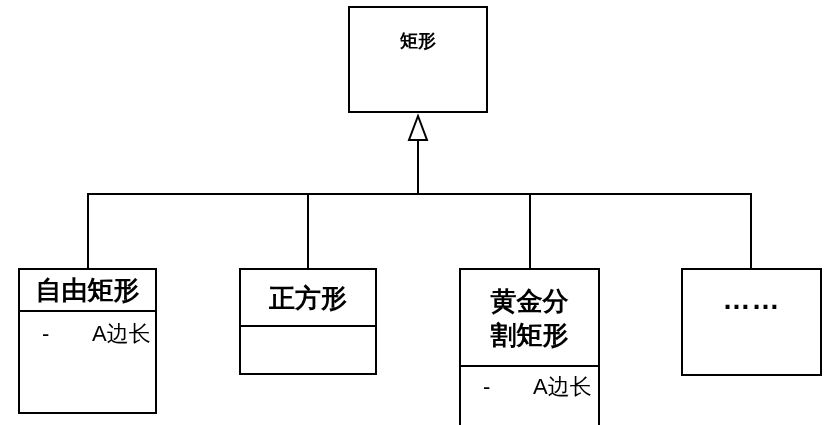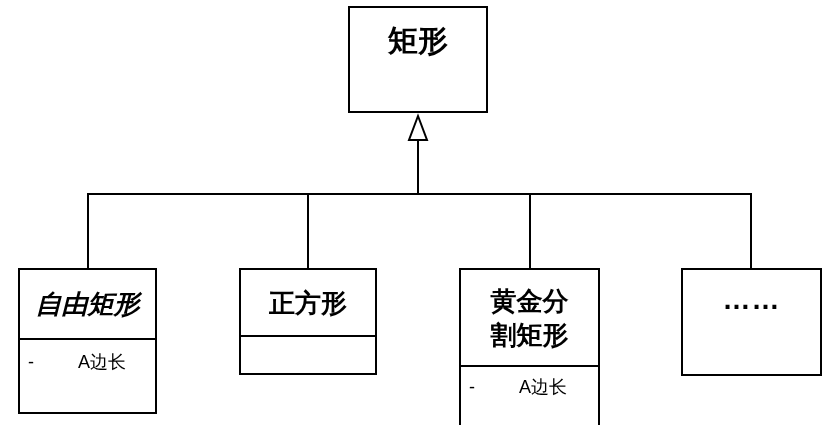--- a/index.html
+++ b/index.html
@@ -40,42 +40,42 @@
     line-height: 34px;
     text-align: center;
     white-space: pre-line;
     border-bottom: 2px solid #000000;
   }
   .class-attrs {
     box-sizing: border-box;
     padding-top: 5px;
   }
   .attr-row {
-    padding-left: 8px;
-    font-size: 18px;
+    padding-left: 22px;
+    font-size: 22px;
     line-height: 34px;
     white-space: nowrap;
   }
   .attr-dash {
     display: inline-block;
     width: 50px;
   }
   
   .box-parent {
     left: 348px; top: 6px; width: 140px; height: 107px;
     text-align: center;
     padding-top: 16px;
-    font-size: 30px;
+    font-size: 18px;
     font-weight: bold;
     line-height: 34px;
   }
   .box-child1 { left: 18px;  top: 268px; width: 139px; height: 146px; }
-  .box-child1 .class-header { height: 70px; font-style: italic; }
+  .box-child1 .class-header { height: 42px; }
   .box-child2 { left: 239px; top: 268px; width: 138px; height: 107px; }
-  .box-child2 .class-header { height: 67px; }
+  .box-child2 .class-header { height: 57px; }
   .box-child3 { left: 459px; top: 268px; width: 141px; height: 164px; }
   .box-child3 .class-header { height: 97px; }
   .box-child3 .class-attrs { padding-top: 3px; }
   .box-child4 {
     left: 681px; top: 268px; width: 141px; height: 108px;
     text-align: center;
     padding-top: 13px;
     font-size: 28px;
     font-weight: bold;
     line-height: 34px;

